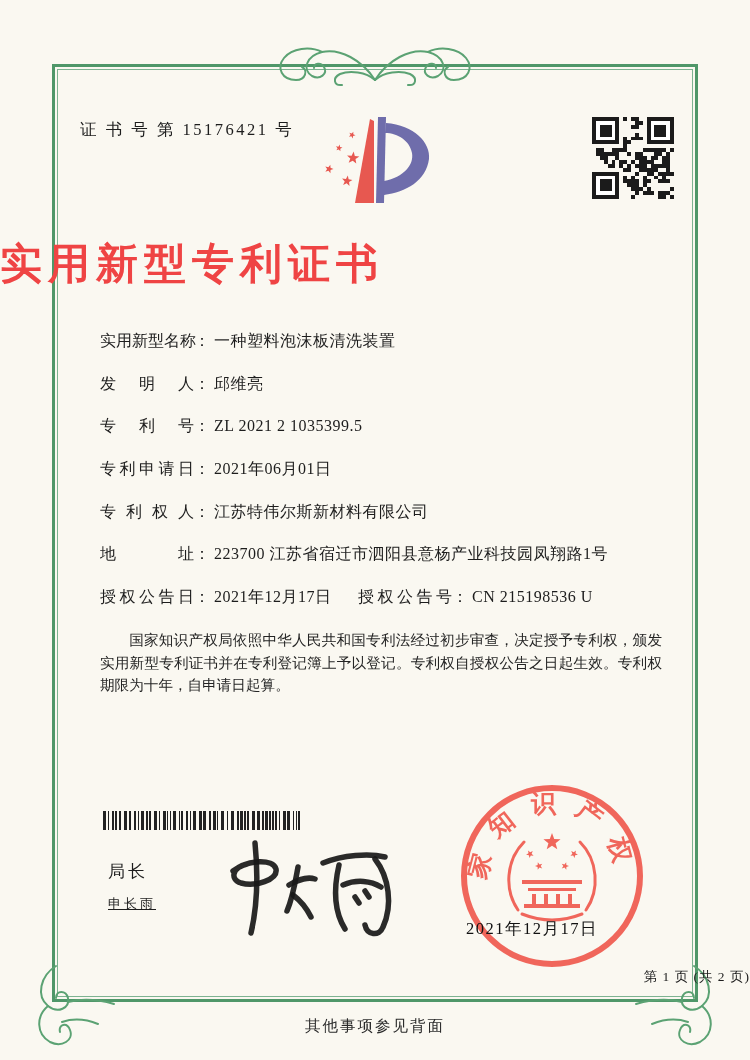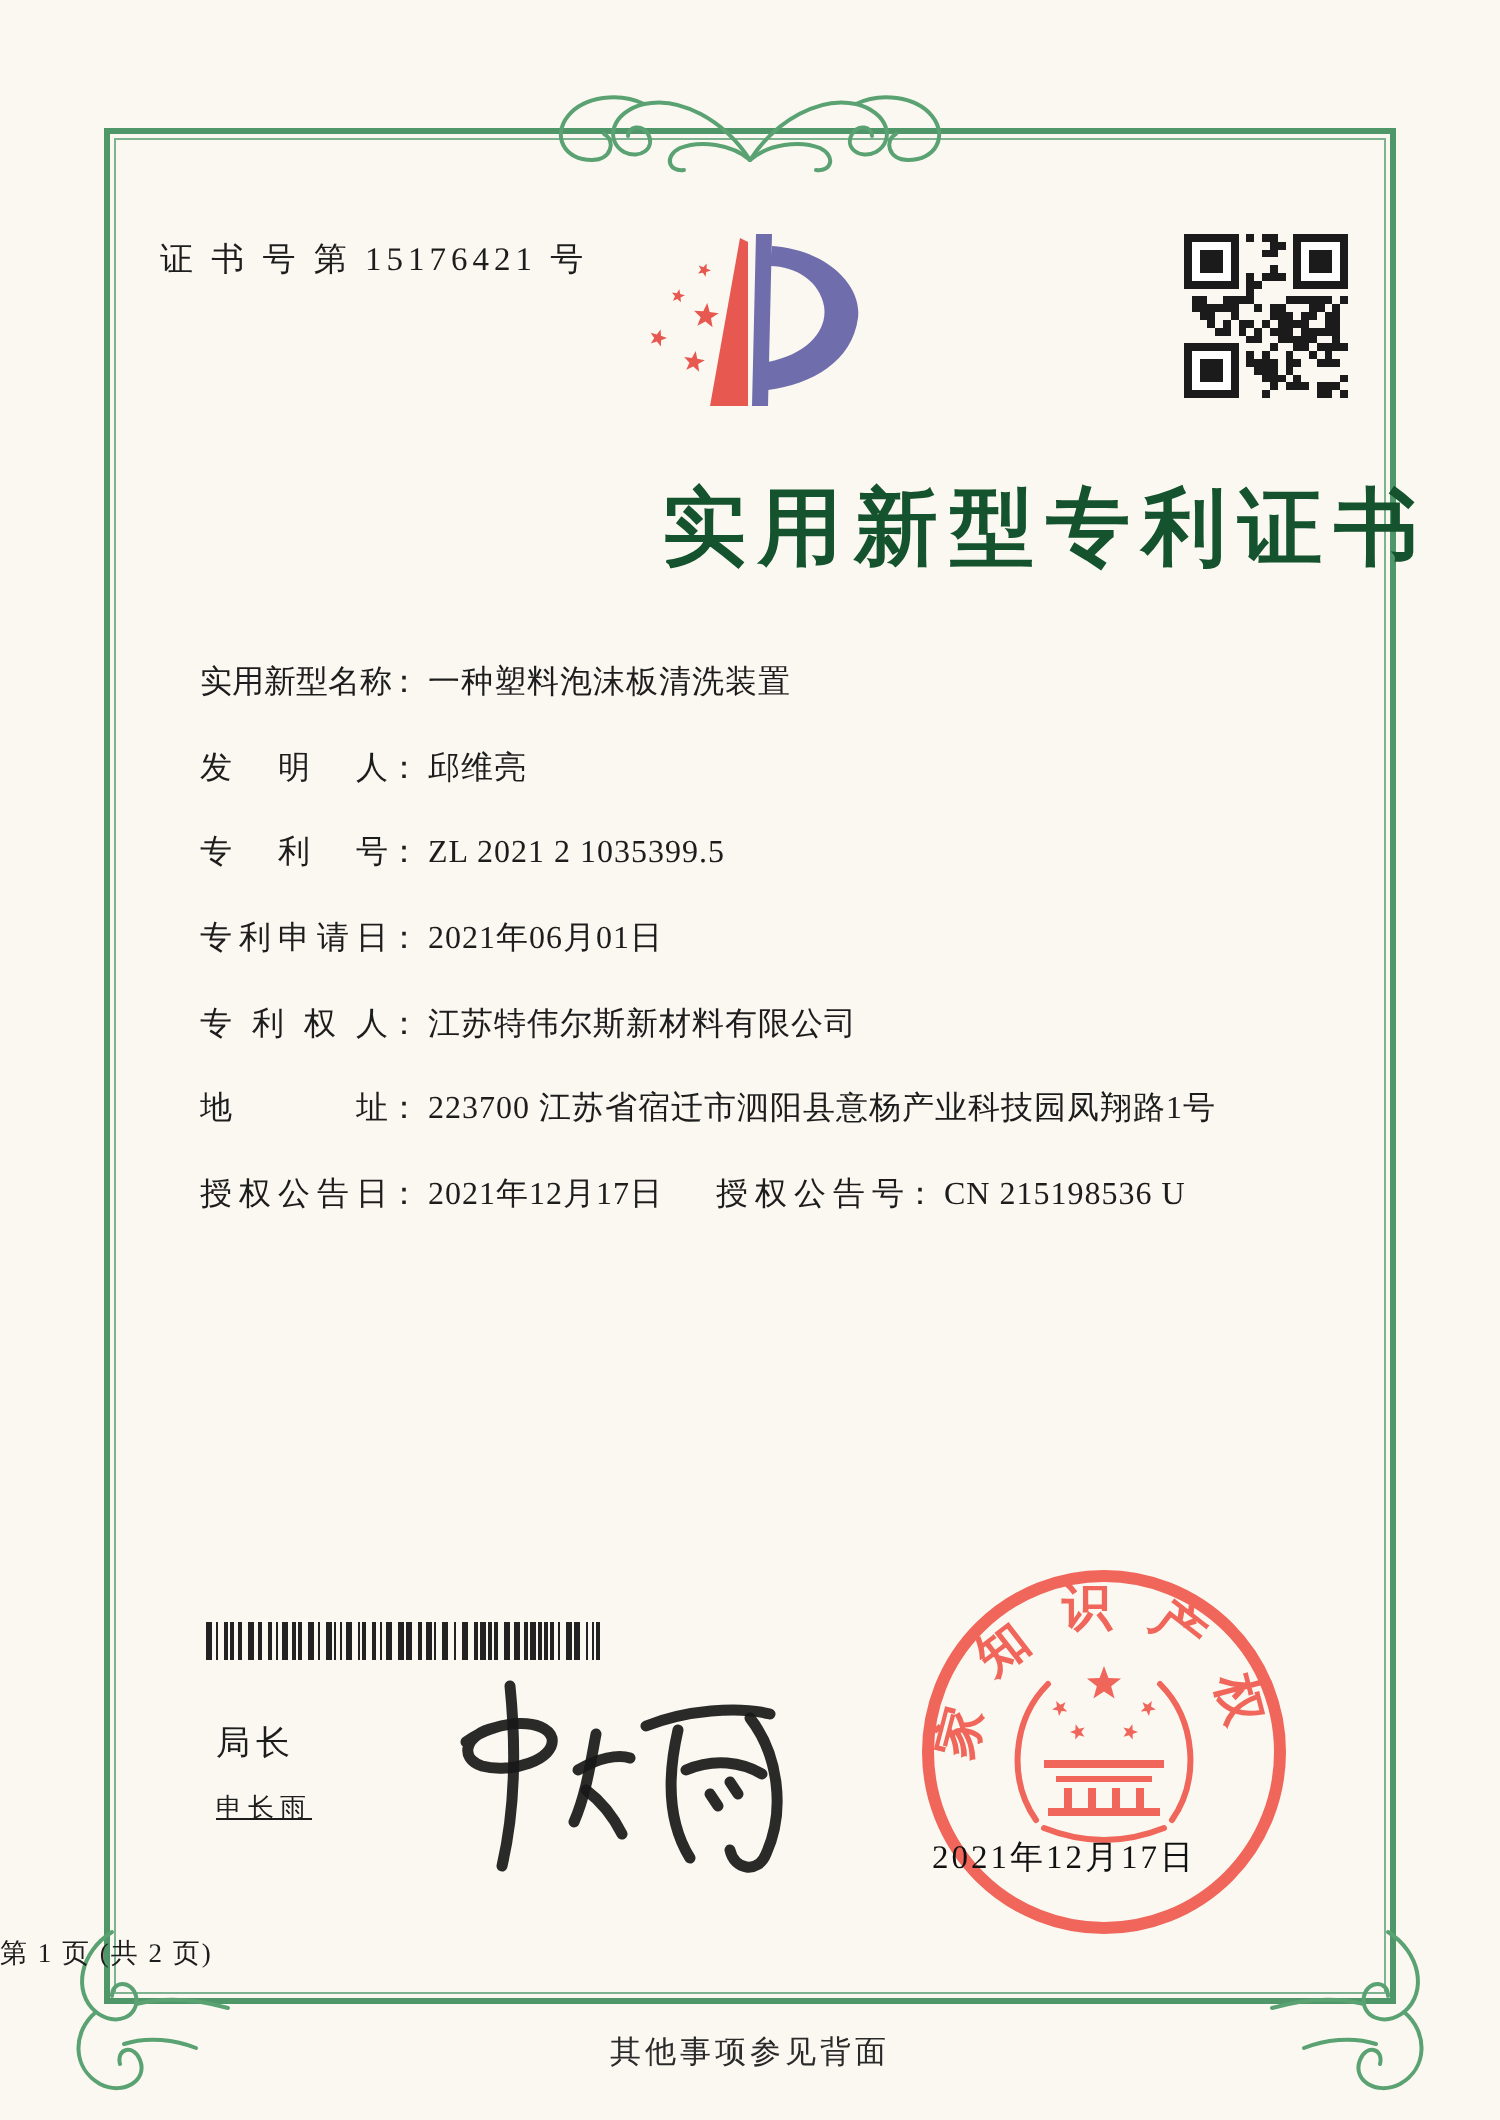--- a/index.html
+++ b/index.html
@@ -15,22 +15,22 @@
     border:3px solid var(--green,#4f9769);
   }
   .frame-inner{position:absolute;inset:2px;border:1px solid var(--green-light,#7db391);}
   .ornament{position:absolute;pointer-events:none;}
   .ornament path{fill:none;stroke:var(--green-orn,#5ba273);stroke-width:2;stroke-linecap:round;}
   
   .cert-no{position:absolute;left:80px;top:119px;font-size:16.5px;letter-spacing:2.5px;}
   .qr{position:absolute;left:592px;top:117px;width:82px;height:82px;}
   .logo{position:absolute;left:318px;top:110px;width:124px;height:98px;}
   .title{
-    position:absolute;left:0;top:236px;width:715px;text-align:right;
-    font-size:42px;font-weight:700;letter-spacing:6px;color:#14532d;
+    position:absolute;left:0;top:236px;width:715px;text-align:left;
+    font-size:42px;font-weight:700;letter-spacing:6px;color:#ef4444;
   }
   
   .fields{position:absolute;left:100px;top:331px;width:566px;font-size:16px;}
   .field-row{height:42.7px;white-space:nowrap;}
   .flabel{display:inline-block;width:94px;text-align:justify;text-align-last:justify;vertical-align:top;}
   .fvalue{margin-left:4px;letter-spacing:.5px;}
   .grant-pair{position:absolute;left:258px;top:0;}
   .row-rel{position:relative;}
   
   .paras{position:absolute;left:100px;top:629px;width:562px;font-size:14.6px;line-height:22.7px;text-align:justify;color:#242424;}
@@ -44,21 +44,21 @@
   .signature path{fill:none;stroke:#181818;stroke-width:5.5;stroke-linecap:round;stroke-linejoin:round;opacity:.92;}
   
   .seal{position:absolute;left:456px;top:780px;width:192px;height:192px;opacity:.88;}
   .seal .ring{fill:none;stroke:var(--seal-red,#ef5347);stroke-width:6;}
   .seal text{fill:var(--seal-red,#ef5347);font-size:25px;font-weight:700;letter-spacing:17px;
              font-family:"Liberation Serif","DejaVu Serif",serif;}
   .seal .em{fill:none;stroke:var(--seal-red,#ef5347);stroke-width:3;stroke-linecap:round;}
   .seal .emf{fill:var(--seal-red,#ef5347);stroke:none;}
   .seal-date{position:absolute;left:466px;top:918px;font-size:16.5px;letter-spacing:1.5px;color:#111;}
   
-  .page-info{position:absolute;left:0;top:968px;width:750px;text-align:left;font-size:13.5px;letter-spacing:1px;}
+  .page-info{position:absolute;left:0;top:968px;width:750px;text-align:right;font-size:13.5px;letter-spacing:1px;}
   .back-note{position:absolute;left:0;top:1016px;width:750px;text-align:center;font-size:15.5px;letter-spacing:2px;color:#2a2a2a;}
 </style>
 </head>
 <body>
 
 <div class="frame">
   <div class="frame-inner"></div>
 </div>
 
 <svg class="ornament" style="left:262px;top:40px;" width="226" height="52" viewBox="0 0 226 52">
@@ -258,20 +258,21 @@
   </div>
   <div class="field-row row-rel">
     <span class="flabel">授权公告日</span><span>：</span><span class="fvalue">2021年12月17日</span>
     <span class="grant-pair">
       <span class="flabel">授权公告号</span><span>：</span><span class="fvalue">CN 215198536 U</span>
     </span>
   </div>
 </div>
 
 <div class="paras">
+  <p>国家知识产权局依照中华人民共和国专利法经过初步审查，决定授予专利权，颁发实用新型专利证书并在专利登记簿上予以登记。专利权自授权公告之日起生效。专利权期限为十年，自申请日起算。</p>
 </div>
 
 <svg class="barcode" viewBox="0 0 198 19" preserveAspectRatio="none" shape-rendering="crispEdges">
   <g id="barcode-bars" fill="#222">
       <rect x="0" y="0" width="3" height="19"></rect>
       <rect x="5" y="0" width="1" height="19"></rect>
       <rect x="9" y="0" width="2" height="19"></rect>
       <rect x="12" y="0" width="2" height="19"></rect>
       <rect x="16" y="0" width="2" height="19"></rect>
       <rect x="21" y="0" width="3" height="19"></rect>

